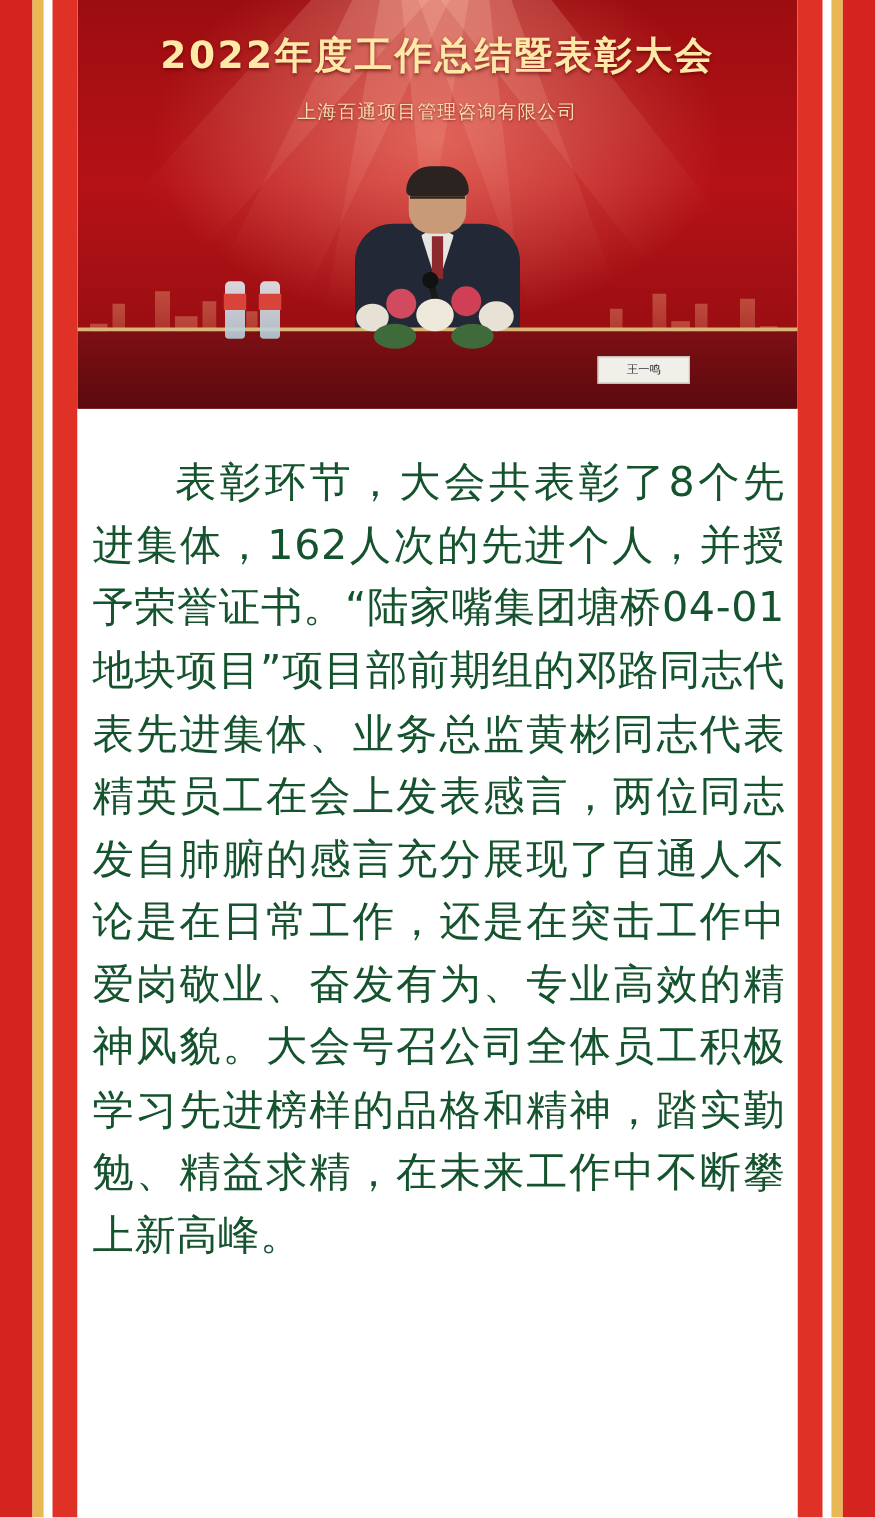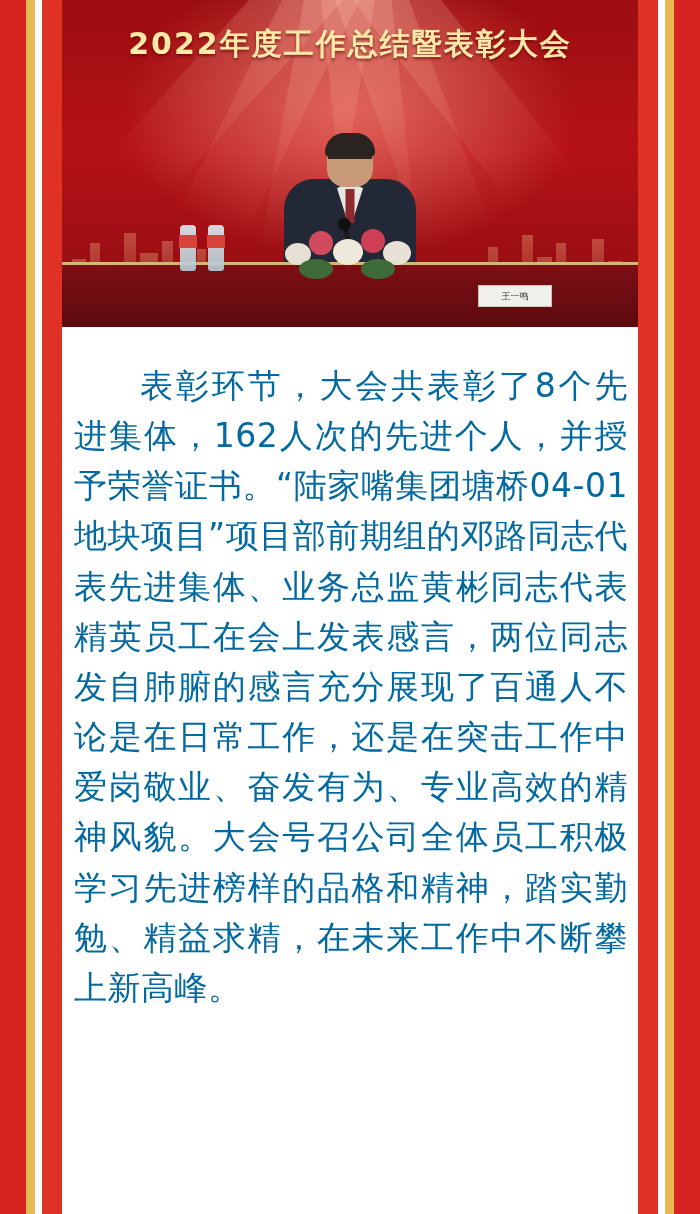--- a/index.html
+++ b/index.html
@@ -276,21 +276,21 @@
   }
 
   
   .article {
     padding: 34px 10px 30px 12px;
   }
   .article p {
     margin: 0;
     font-size: 33px;
     line-height: 1.52;
-    color: #0369a1;
+    color: #14532d;
     text-align: justify;
     text-indent: 2em;
     font-family: "DejaVu Sans", "Liberation Sans", sans-serif;
     letter-spacing: 0.5px;
     word-break: break-all;
   }
 </style>
 </head>
 <body>
 
@@ -336,20 +336,21 @@
         <i style="left:18px; width:16px; height:40px;"></i>
         <i style="left:38px; width:11px; height:70px;"></i>
         <i style="left:53px; width:15px; height:48px;"></i>
         <i style="left:72px; width:10px; height:62px;"></i>
         <i style="left:86px; width:18px; height:36px;"></i>
         <i style="left:108px;width:12px; height:66px;"></i>
         <i style="left:124px;width:14px; height:44px;"></i>
       </div>
 
       <div class="banner-title">2022年度工作总结暨表彰大会</div>
+      <div class="banner-sub">上海百通项目管理咨询有限公司</div>
 
       <div class="speaker">
         <div class="body"></div>
         <div class="shirt"></div>
         <div class="tie"></div>
         <div class="head"></div>
         <div class="hair"></div>
         <div class="glasses"></div>
       </div>
 

